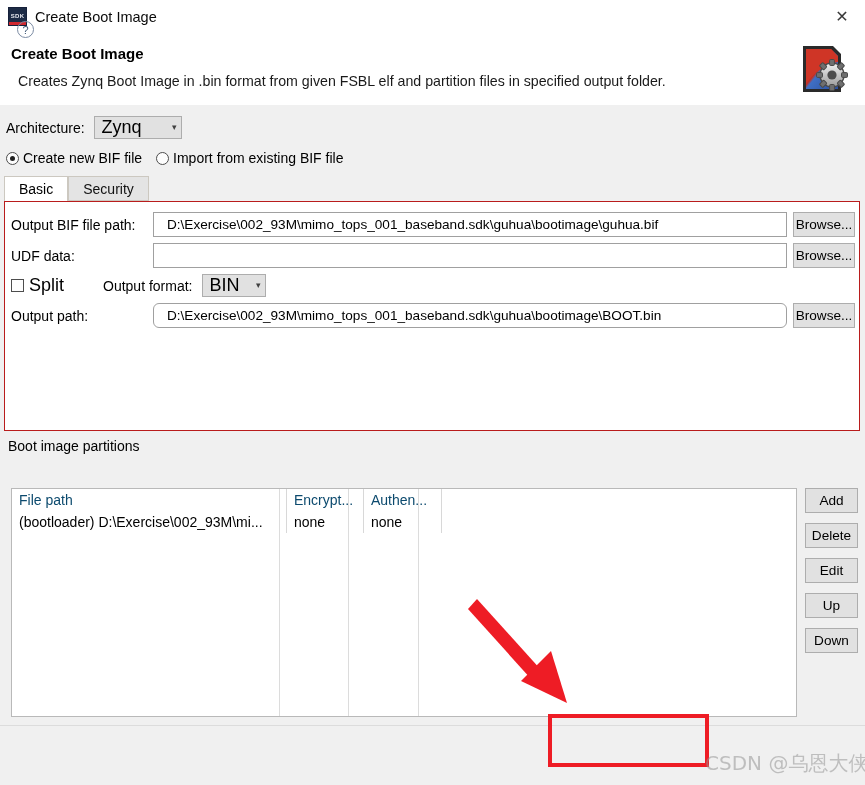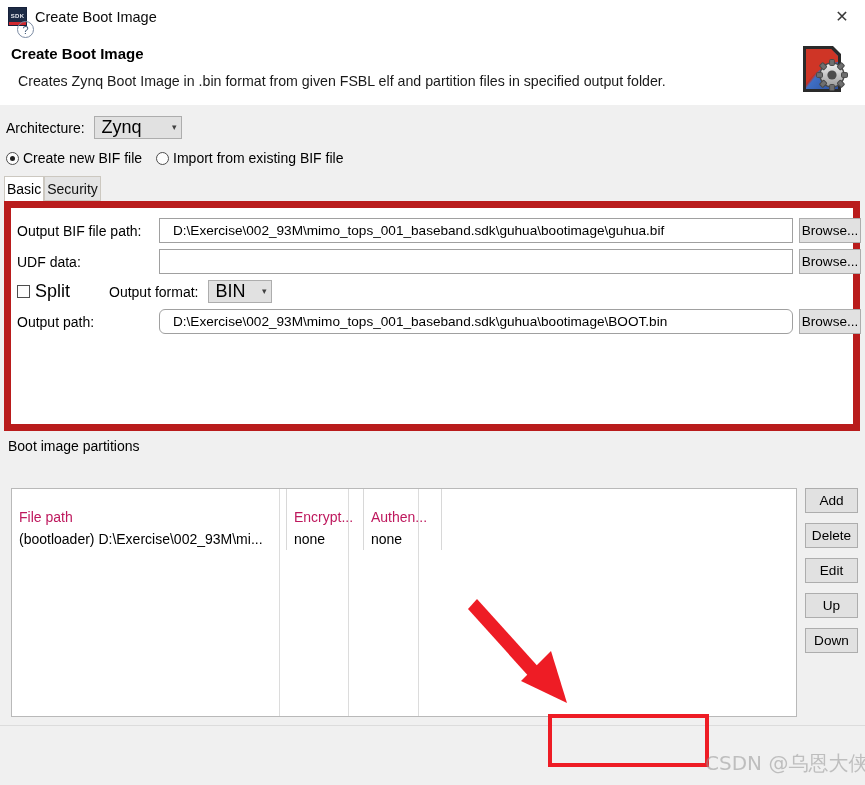--- a/index.html
+++ b/index.html
@@ -176,21 +176,21 @@
 
   
   .tabs {
     position: absolute;
     left: 4px; top: 71px;
     display: flex;
     align-items: flex-end;
   }
   .tab {
     height: 25px;
-    padding: 0 2px;
+    padding: 0 14px;
     display: flex;
     align-items: center;
     font-size: 14px;
     cursor: pointer;
     box-sizing: border-box;
   }
   .tab.active {
     background: #ffffff;
     border: 1px solid #ccc8c0;
     border-bottom: none;
@@ -201,21 +201,21 @@
     border-bottom: 1px solid #ccc8c0;
     color: #111;
   }
 
   
   .tabpanel {
     position: absolute;
     left: 4px; top: 96px;
     width: 856px; height: 230px;
     background: #ffffff;
-    border: 7px solid #b91c1c;
+    border: 1px solid #b91c1c;
     box-sizing: border-box;
   }
 
   .field-row { position: absolute; display: flex; align-items: center; }
   .field-label { font-size: 14px; color: #000; }
 
   .txtbox {
     background: #ffffff;
     border: 1px solid #a0a0a0;
     box-sizing: border-box;
@@ -270,22 +270,22 @@
     background: #ffffff;
     border: 1px solid #b9b9b9;
     box-sizing: border-box;
     overflow: hidden;
   }
   .tbl { width: 100%; border-collapse: collapse; table-layout: fixed; }
   .tbl th {
     text-align: left;
     font-weight: normal;
     font-size: 14px;
-    padding: 20px 0 4px 7px;
-    color: #be185d;
+    padding: 3px 0 4px 7px;
+    color: #0c4a6e;
     border-right: 1px solid #d8d8d8;
     background: #ffffff;
   }
   .tbl th:last-child { border-right: none; }
   .tbl td {
     font-size: 14px;
     padding: 2px 0 3px 7px;
     color: #000;
     border-right: 1px solid #d8d8d8;
     white-space: nowrap;

